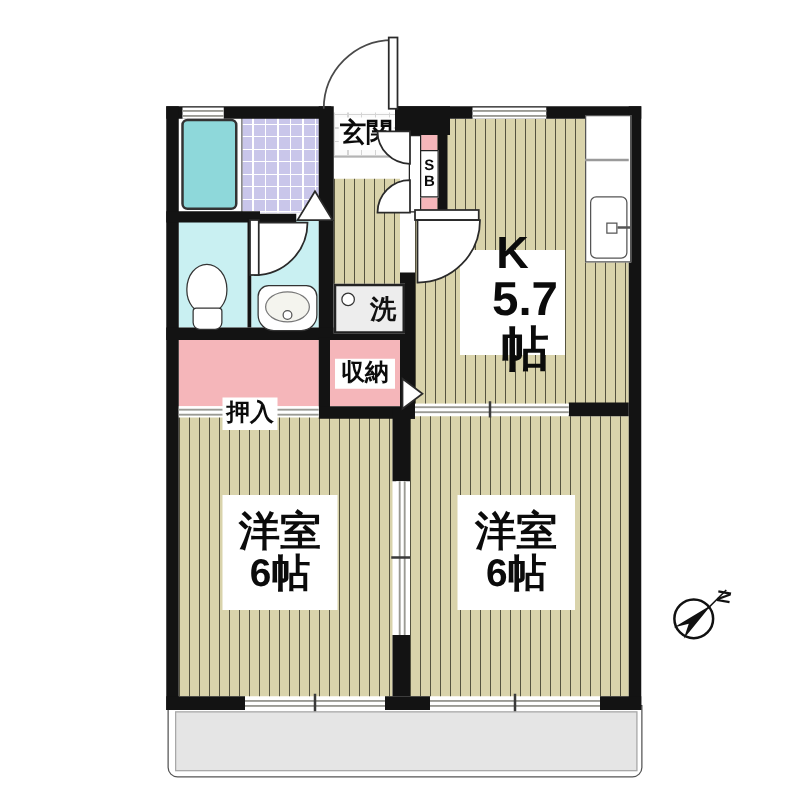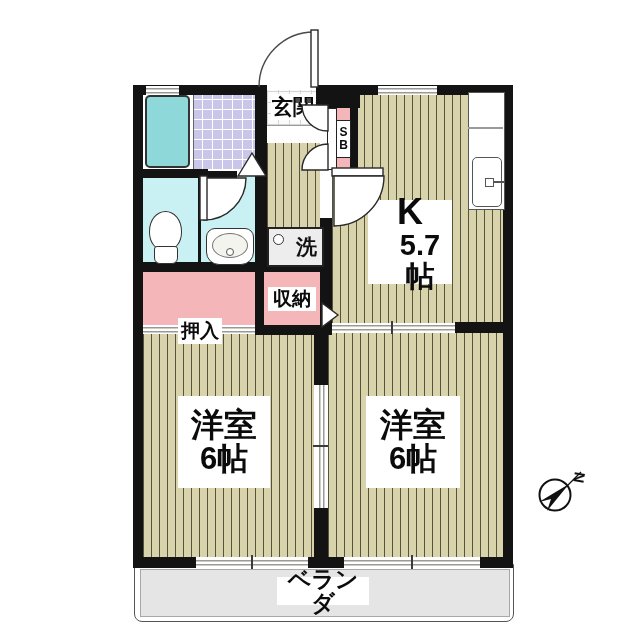--- a/index.html
+++ b/index.html
@@ -118,38 +118,35 @@
 
   <div class="labelbox" style="left:271px;top:94px;width:44px;height:26px;font-size:21px;">
     <span>玄関</span>
   </div>
   <div class="labelbox" style="left:336px;top:120px;width:13px;height:36px;border:1px solid #222;font-size:12px;line-height:1.1;">
     <span>S</span>
     <span>B</span>
   </div>
   <div class="labelbox" style="left:368px;top:200px;width:84px;height:84px;">
     <span style="font-size:36px;">K</span>
-    <span style="font-size:29px;margin-left:20px;">5.7帖</span>
+    <span style="font-size:38px;margin-left:20px;">5.7帖</span>
   </div>
   <div class="labelbox" style="left:178px;top:286px;width:44px;height:26px;font-size:19px;margin-top:32px;">
     <span>押入</span>
   </div>
   <div class="labelbox" style="left:268px;top:287px;width:48px;height:24px;font-size:19px;">
     <span>収納</span>
   </div>
   <div class="labelbox" style="left:178px;top:396px;width:92px;height:92px;">
     <span style="font-size:33px;">洋室</span>
     <span style="font-size:31px;">6帖</span>
   </div>
   <div class="labelbox" style="left:366px;top:396px;width:94px;height:92px;">
     <span style="font-size:33px;">洋室</span>
     <span style="font-size:31px;">6帖</span>
-  </div>
-  <div class="labelbox" style="left:277px;top:577px;width:92px;height:28px;font-size:23px;">
-    <span>ベランダ</span>
   </div>
 
   <svg class="overlay" width="640" height="640" viewBox="0 0 640 640">
 
     <path class="arc-only" d="M 314 32 A 55 55 0 0 0 259 87"></path>
     <rect x="311" y="30" width="7" height="57" class="door-line"></rect>
 
     <path class="door-line" d="M 328 105 L 302 105 A 26 26 0 0 0 328 131 Z"></path>
     <path class="door-line" d="M 328 170 L 302 170 A 26 26 0 0 1 328 144 Z"></path>
 

